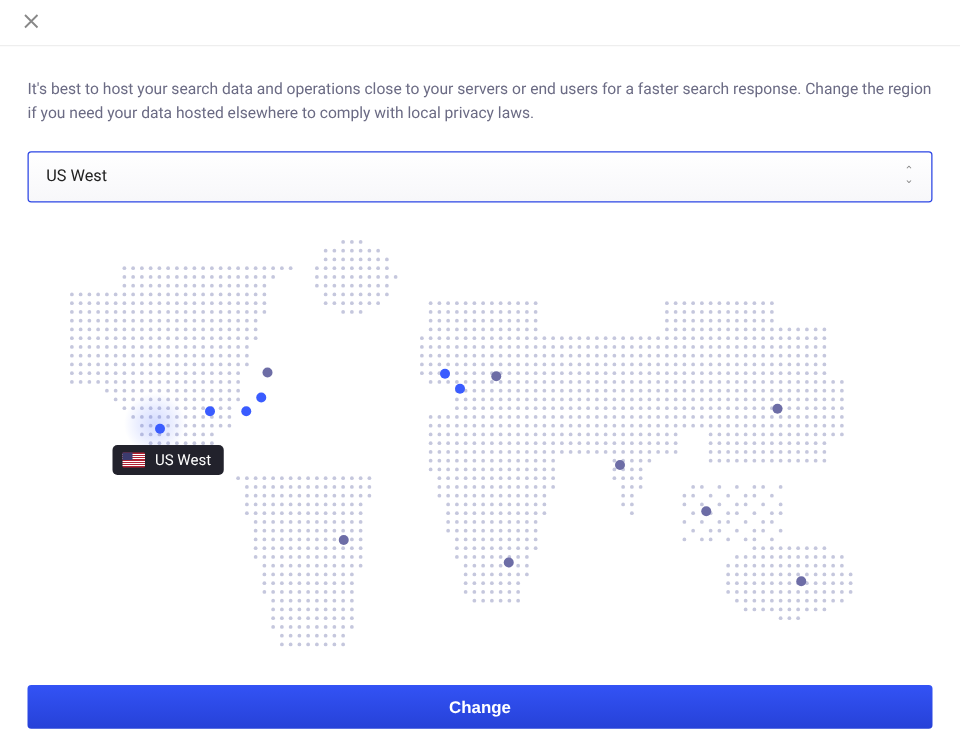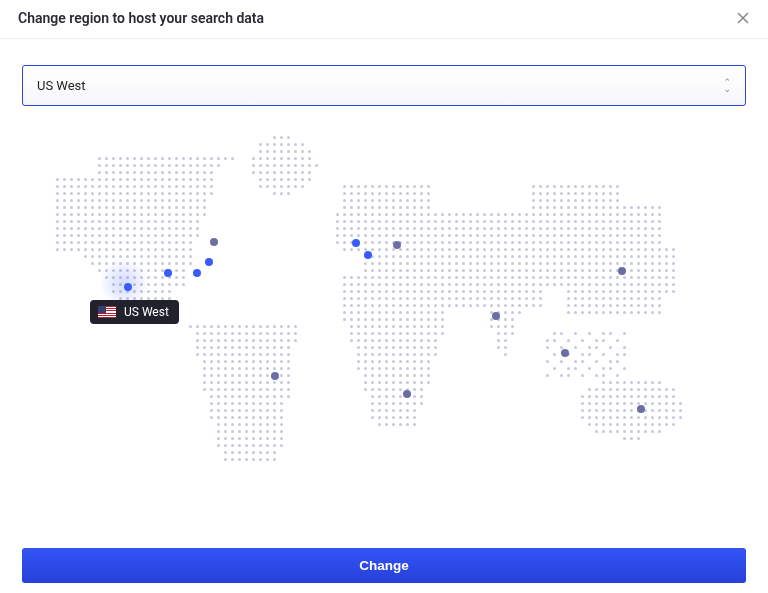--- a/index.html
+++ b/index.html
@@ -139,27 +139,27 @@
       padding: 10px 0;
       font-size: 13.5px;
       font-weight: 600;
       cursor: pointer;
     }
   </style>
 </head>
 <body>
 
 <div class="header">
-  <div class="header-title">Change region to host your search data</div>
   <svg class="close-icon" viewBox="0 0 14 14" fill="none">
     <path d="M2 2 L12 12 M12 2 L2 12"></path>
   </svg>
 </div>
 
 <div class="content">
+  <p class="description">It's best to host your search data and operations close to your servers or end users for a faster search response. Change the region if you need your data hosted elsewhere to comply with local privacy laws.</p>
 
   <div class="region-select">
     <span class="region-select-value">US West</span>
     <span class="stepper-arrows">
       <span>⌃</span>
         <span>⌄</span>
     </span>
   </div>
 
   <div class="map-wrap">

